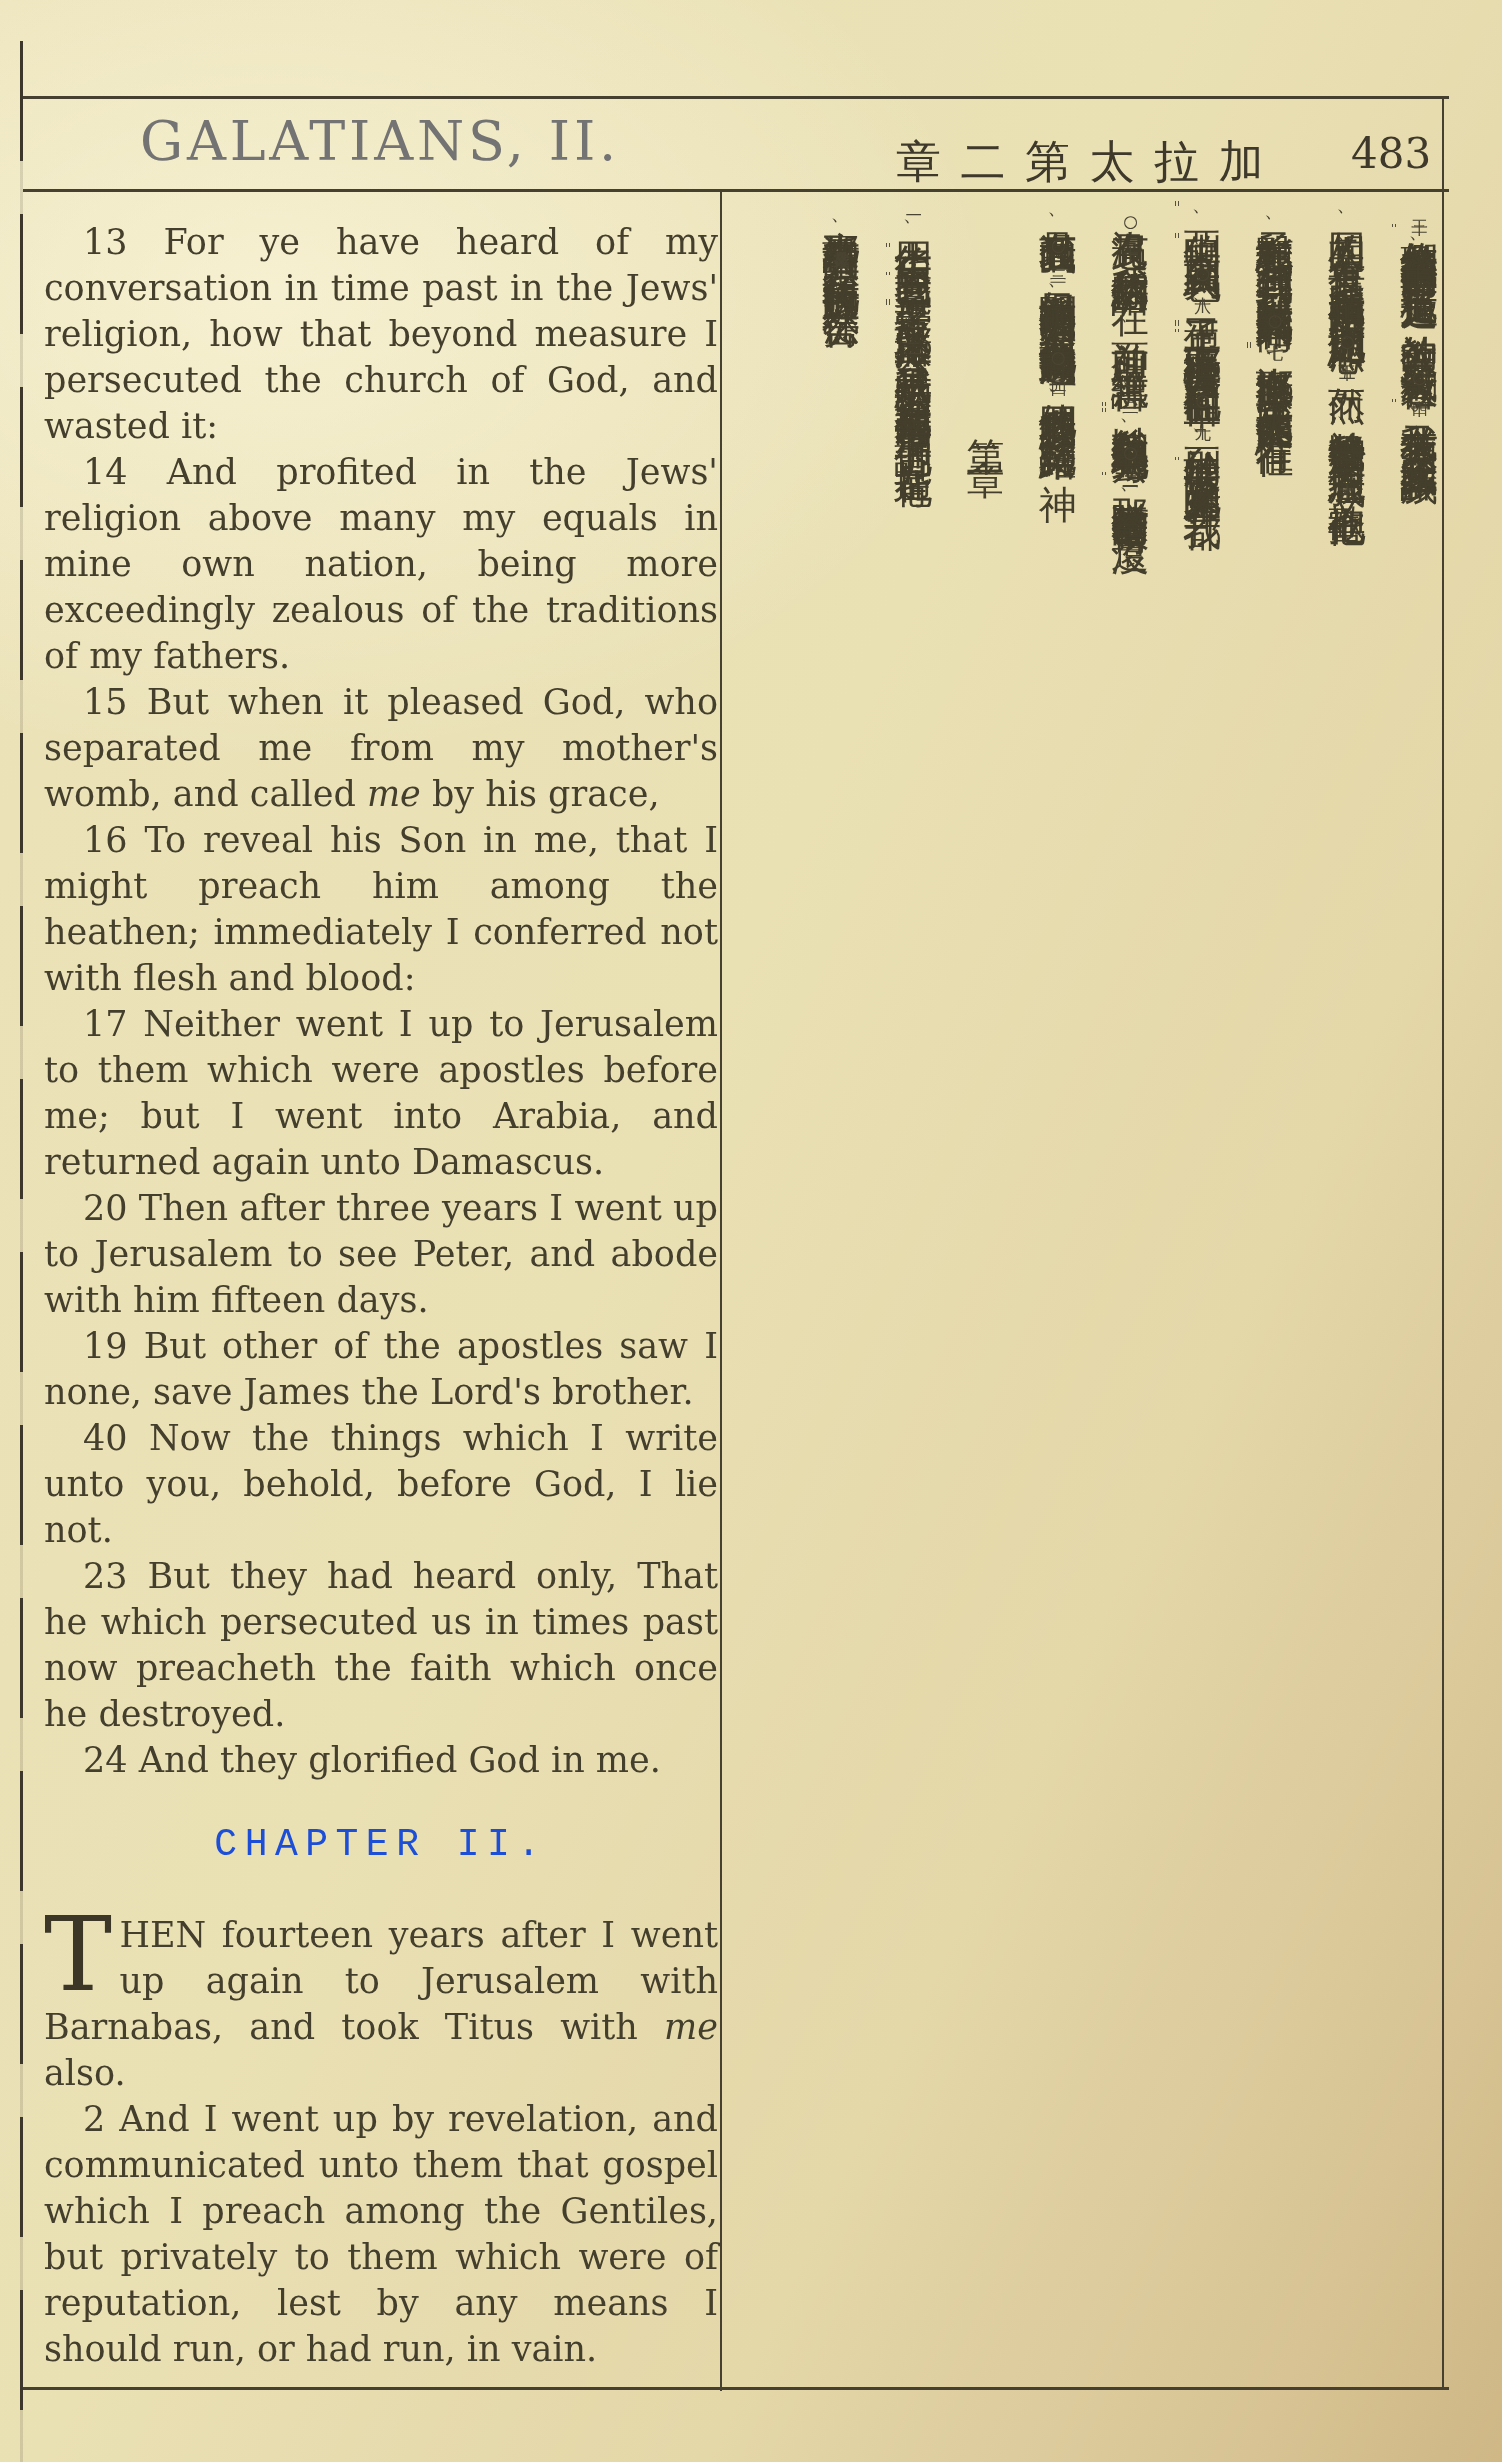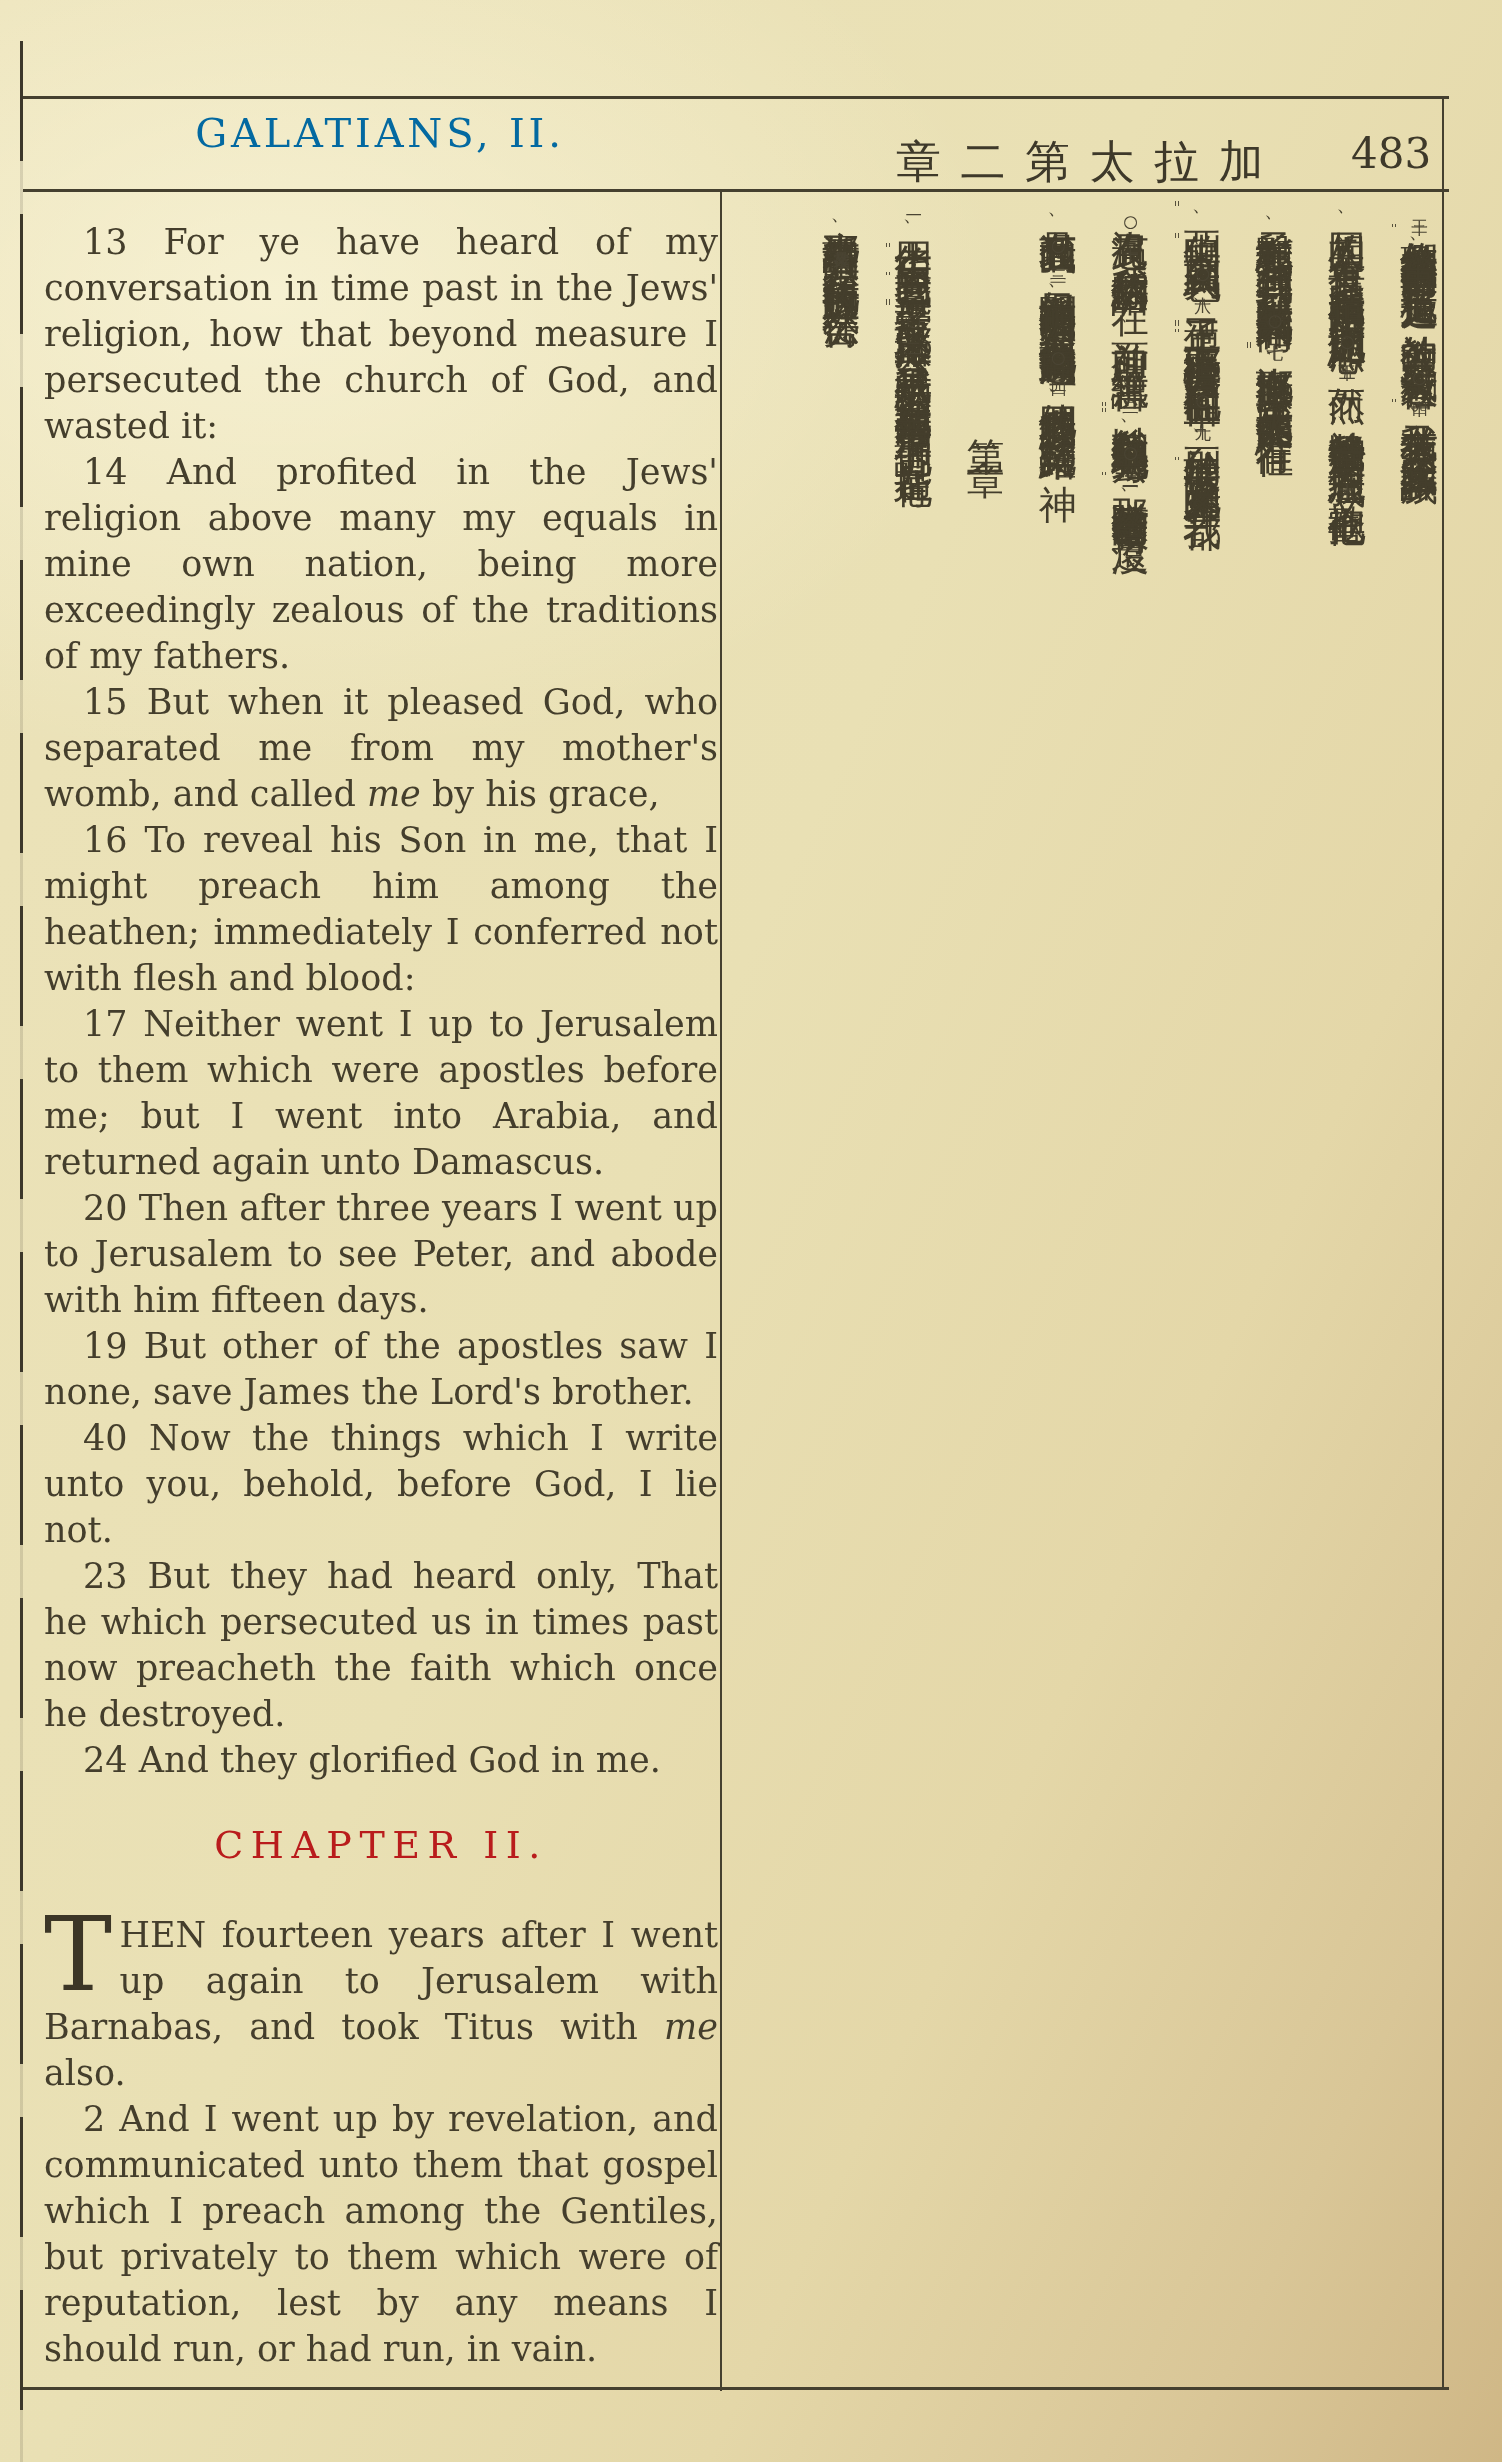--- a/index.html
+++ b/index.html
@@ -12,40 +12,41 @@
     color:#46402e;
   }
   .rule{position:absolute;background:#45402f;}
   .left-edge{
     position:absolute;left:19.5px;top:41px;width:3px;height:2421px;
     background:repeating-linear-gradient(to bottom,#3c372a 0 120px,rgba(60,55,42,.15) 120px 173px);
   }
   
   .hdr-en{
     position:absolute;left:44px;top:110px;width:672px;text-align:center;
-    font-size:40px;letter-spacing:3.8px;color:#0369a1;white-space:nowrap;
+    font-size:54px;letter-spacing:3.8px;color:#737373;white-space:nowrap;
   }
   .hdr-cn{
     position:absolute;left:849px;top:132px;width:481px;text-align:center;
     font-size:45px;letter-spacing:19.5px;color:#3e392a;white-space:nowrap;
   }
   .pgnum{
     position:absolute;left:1351px;top:119px;font-size:42px;color:#3e392a;margin-top:10px;
   }
   
   .en-col{
     position:absolute;left:44px;top:219px;width:674px;
     font-size:35px;line-height:46px;text-align:justify;color:#443e2c;
   }
   .en-col p{margin:0;text-indent:39px;}
   .en-col p.noindent{text-indent:0;}
   .chap-head{
     text-align:center;text-indent:0 !important;
     font-size:38px;letter-spacing:7.5px;margin:39px 0 44px 0 !important;
-    color:#b91c1c;
+    color:#1d4ed8;
+    font-family:Liberation Mono, monospace;
   }
   .dropcap{
     float:left;font-size:102px;line-height:75px;padding:4.5px 7.5px 0 0;
     color:#3c3626;
   }
   .en-col i{font-style:italic;}
   
   .cn-area{
     position:absolute;left:742px;top:201px;width:697px;height:2184px;
     writing-mode:vertical-rl;font-size:38px;line-height:1.06;

